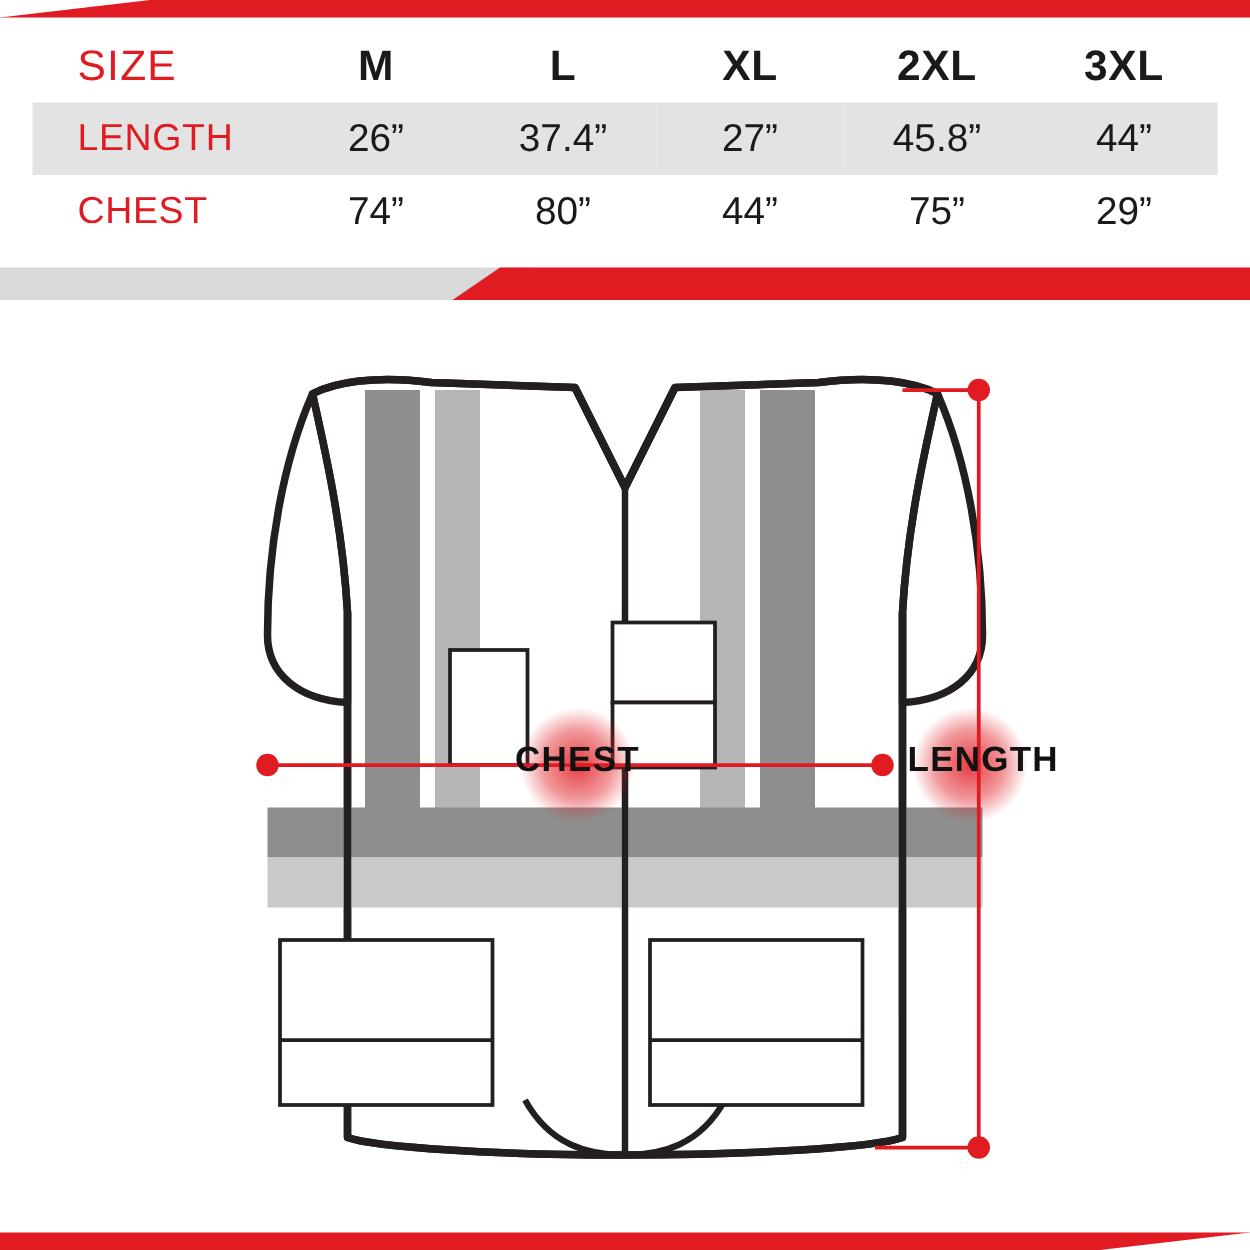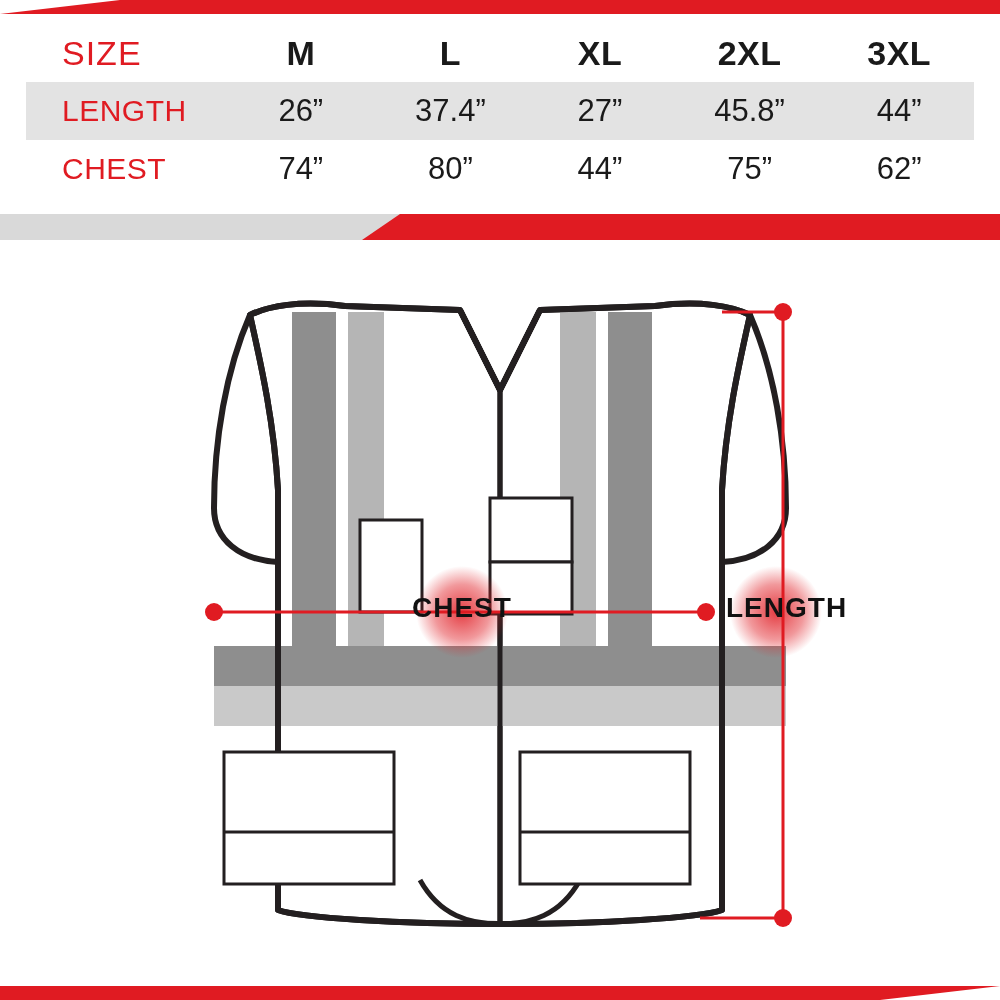--- a/index.html
+++ b/index.html
@@ -192,21 +192,21 @@
           <td class="value-cell">27”</td>
           <td class="value-cell">45.8”</td>
           <td class="value-cell">44”</td>
         </tr>
         <tr class="row-plain">
           <td class="label-cell">CHEST</td>
           <td class="value-cell">74”</td>
           <td class="value-cell">80”</td>
           <td class="value-cell">44”</td>
           <td class="value-cell">75”</td>
-          <td class="value-cell">62”</td>
+          <td class="value-cell">29”</td>
         </tr>
       </tbody>
     </table>
   </div>
 
   <div class="ribbon">
     <div class="grey"></div>
     <div class="grey-tail"></div>
     <div class="red-head"></div>
     <div class="red"></div>

